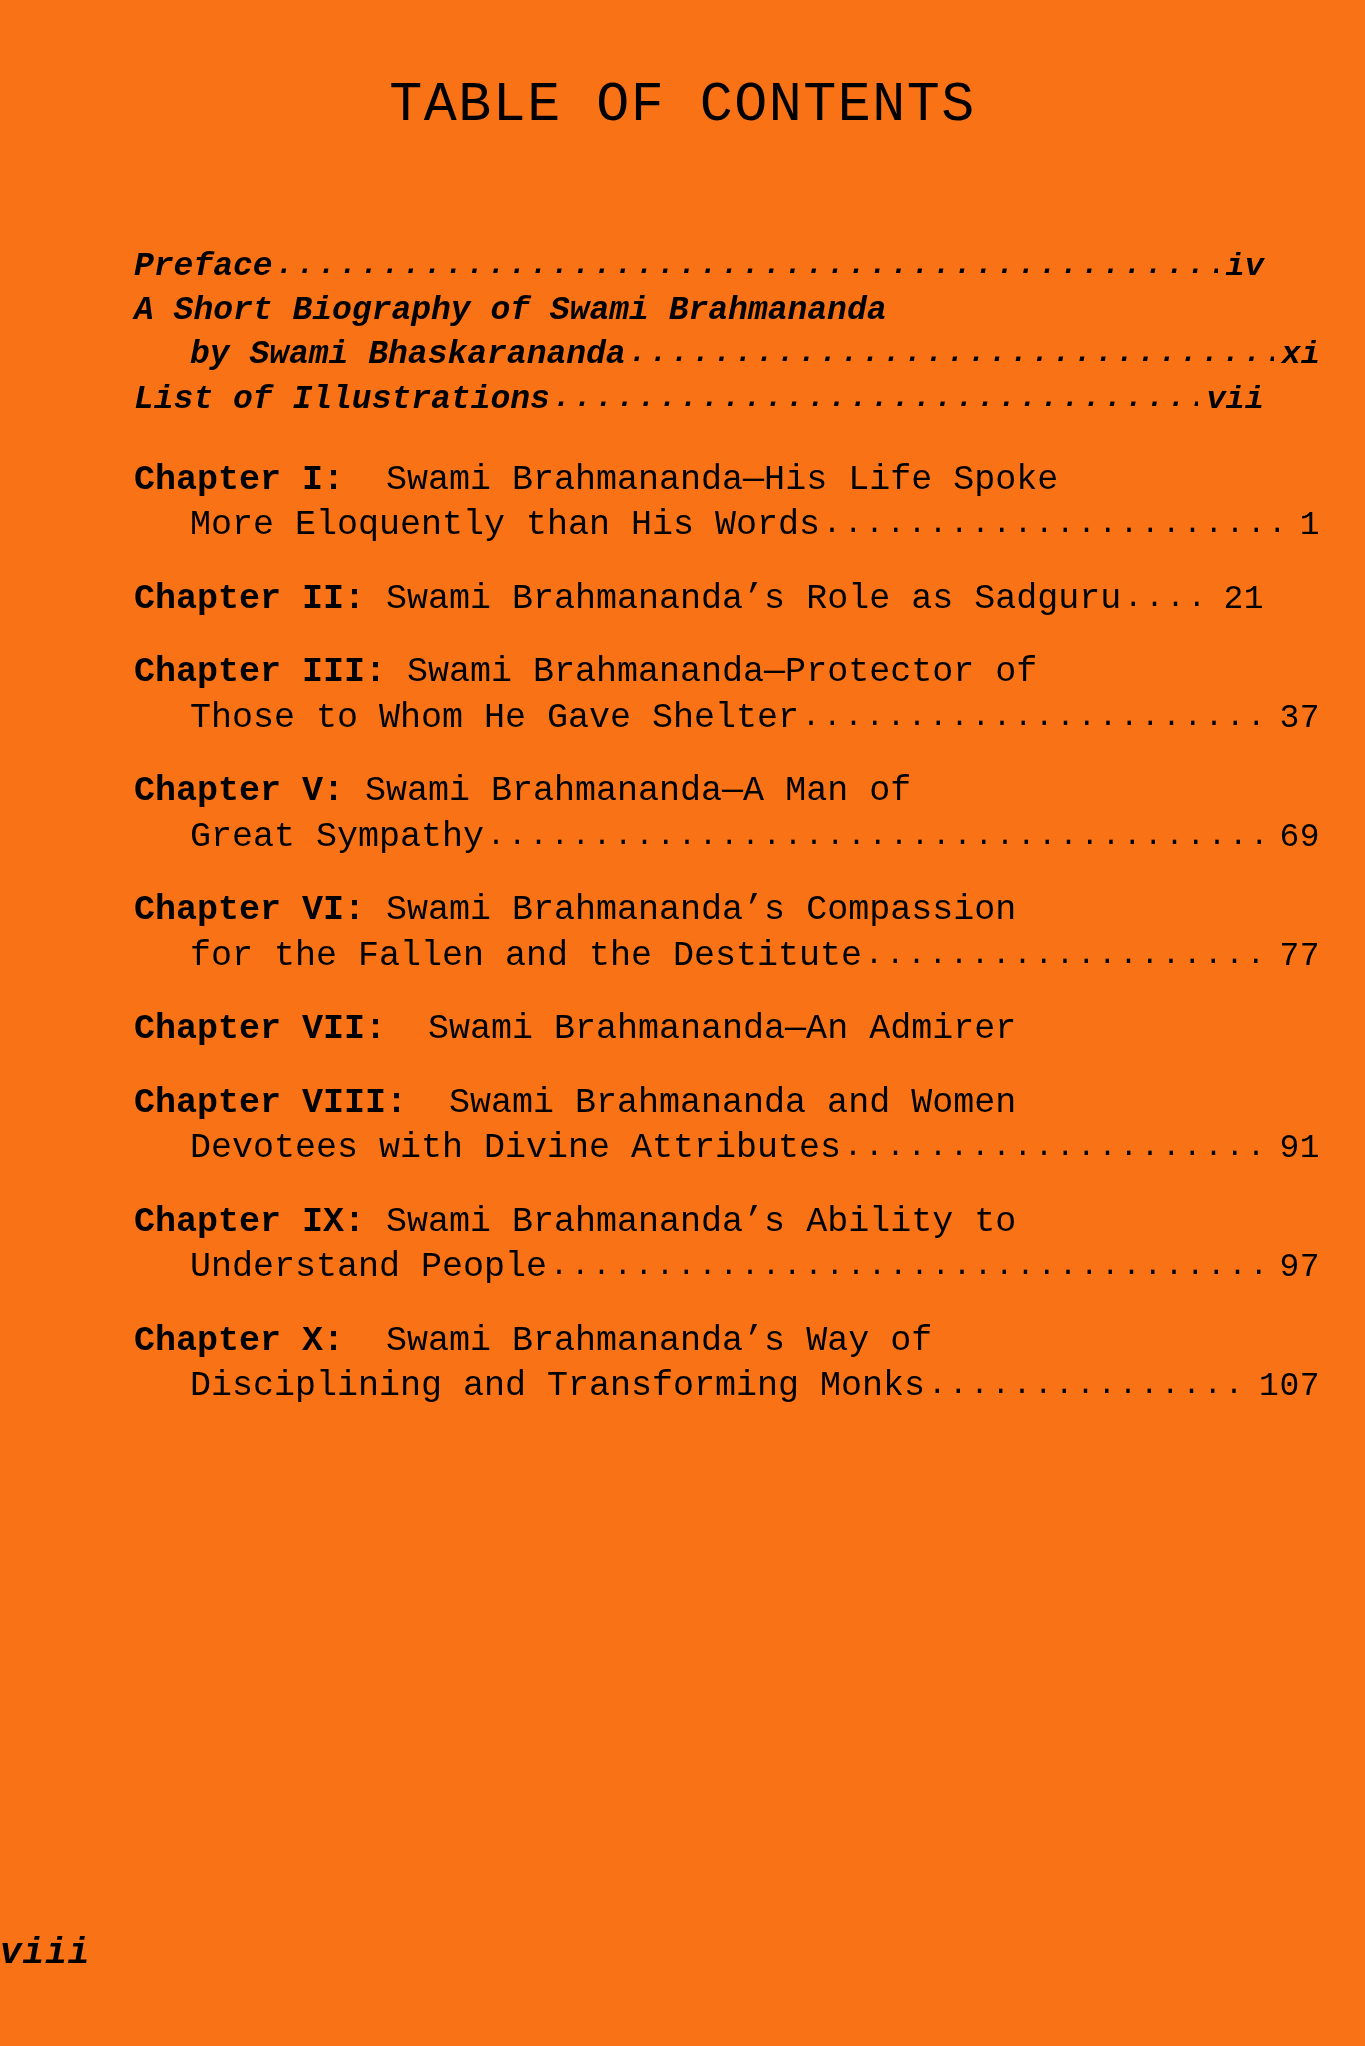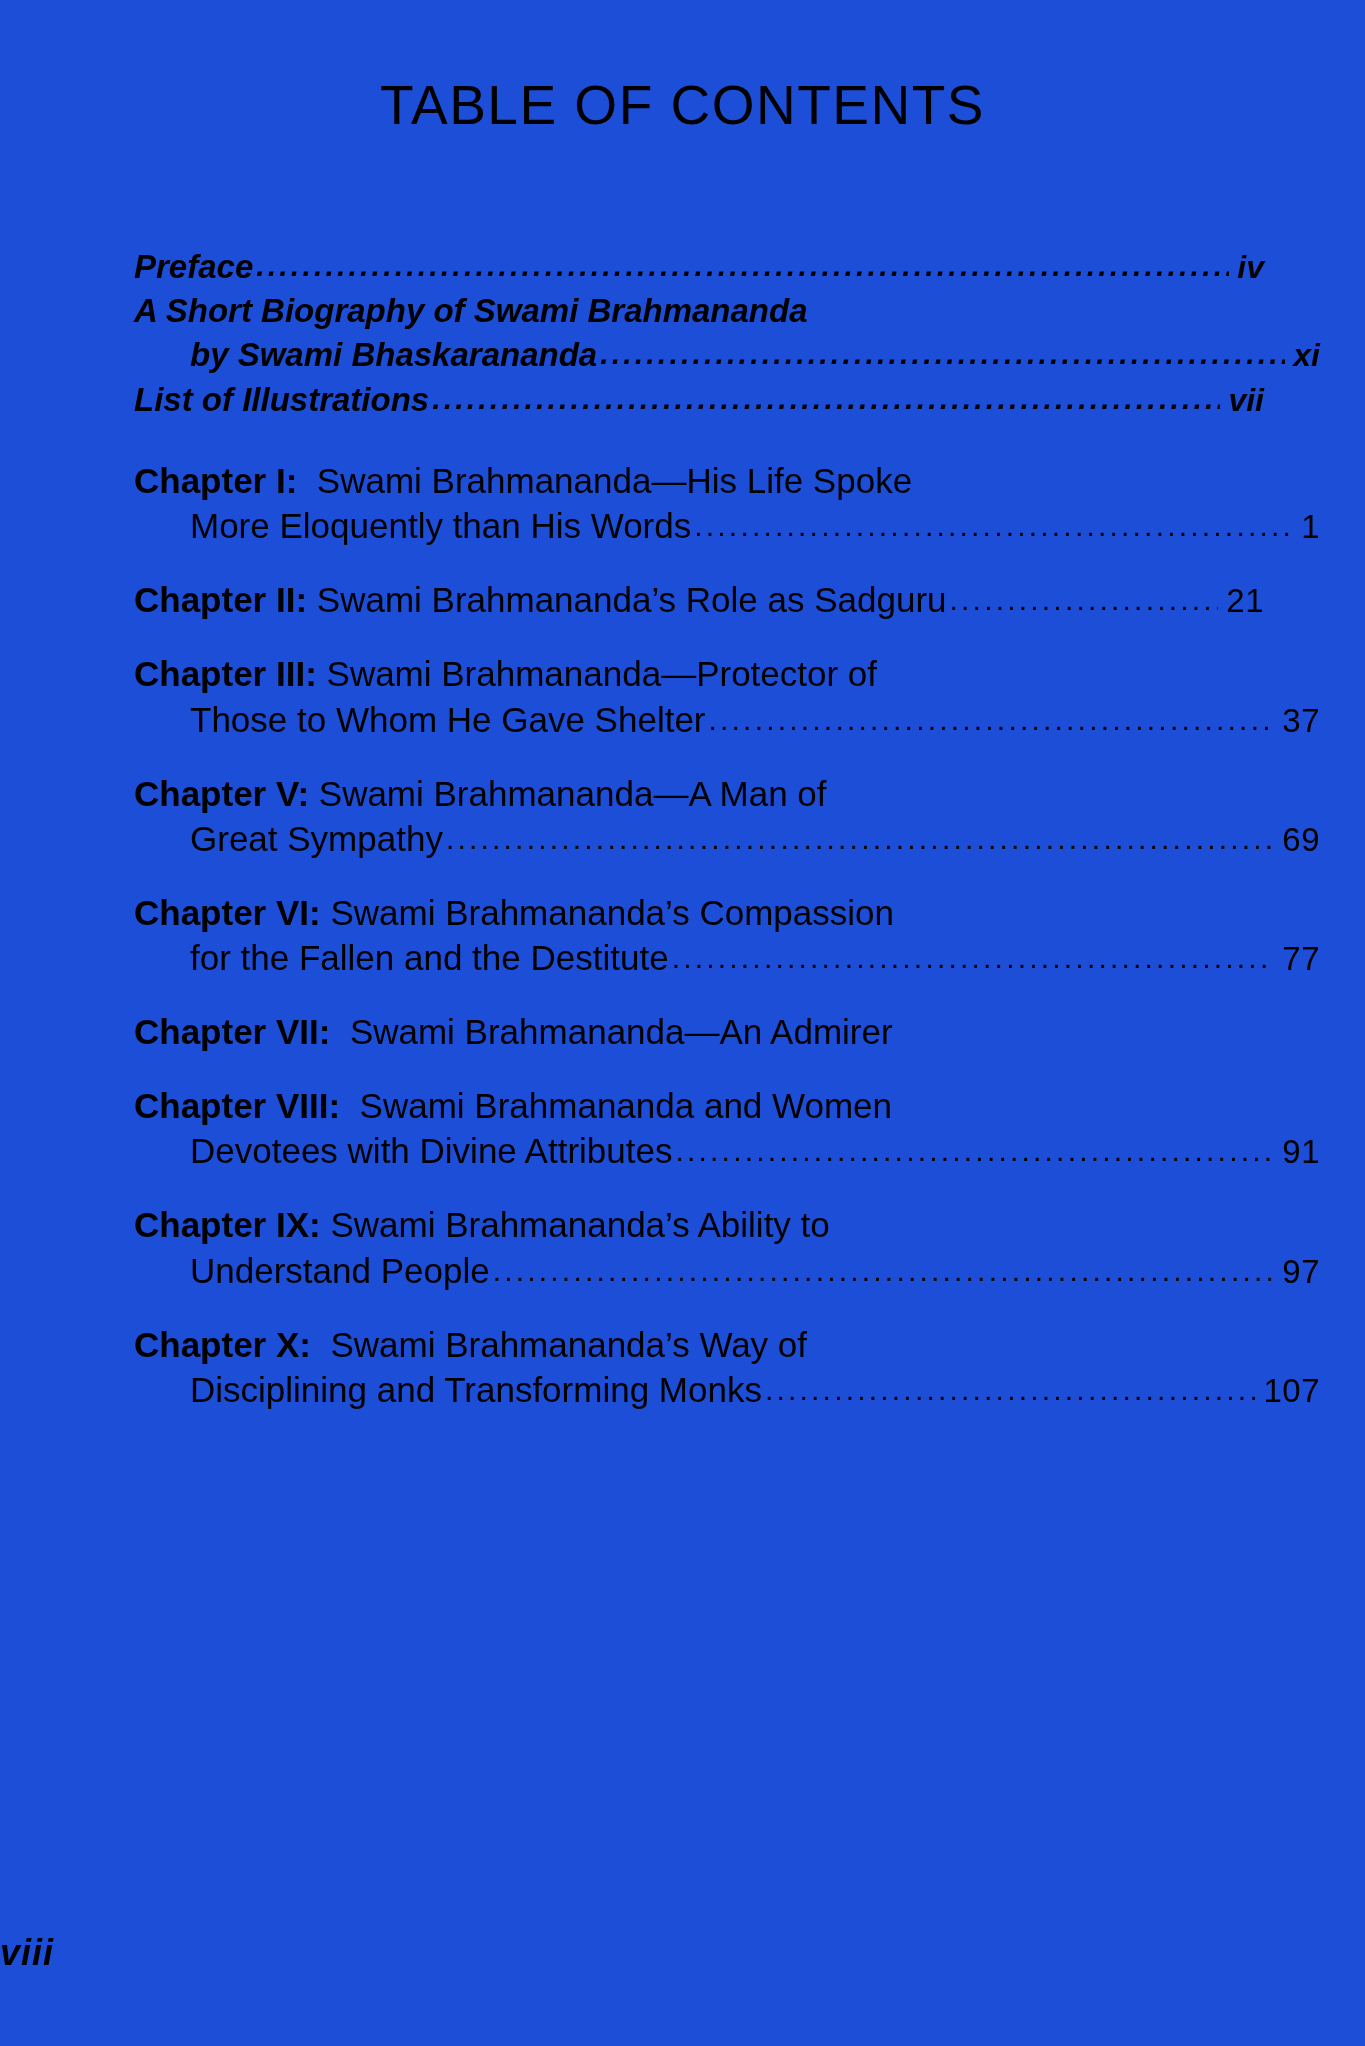--- a/index.html
+++ b/index.html
@@ -5,23 +5,23 @@
   html, body {
     margin: 0;
     padding: 0;
     background: #ffffff;
   }
 
   .page {
     position: relative;
     width: 1365px;
     height: 2046px;
-    background: #1d4ed8;
+    background: #f97316;
     color: #000000;
-    font-family: Liberation Sans, sans-serif;
+    font-family: Liberation Mono, monospace;
     overflow: hidden;
     box-sizing: border-box;
   }
 
   
   .toc-title {
     text-align: center;
     font-size: 55px;
     letter-spacing: 1.5px;
     font-weight: 400;

